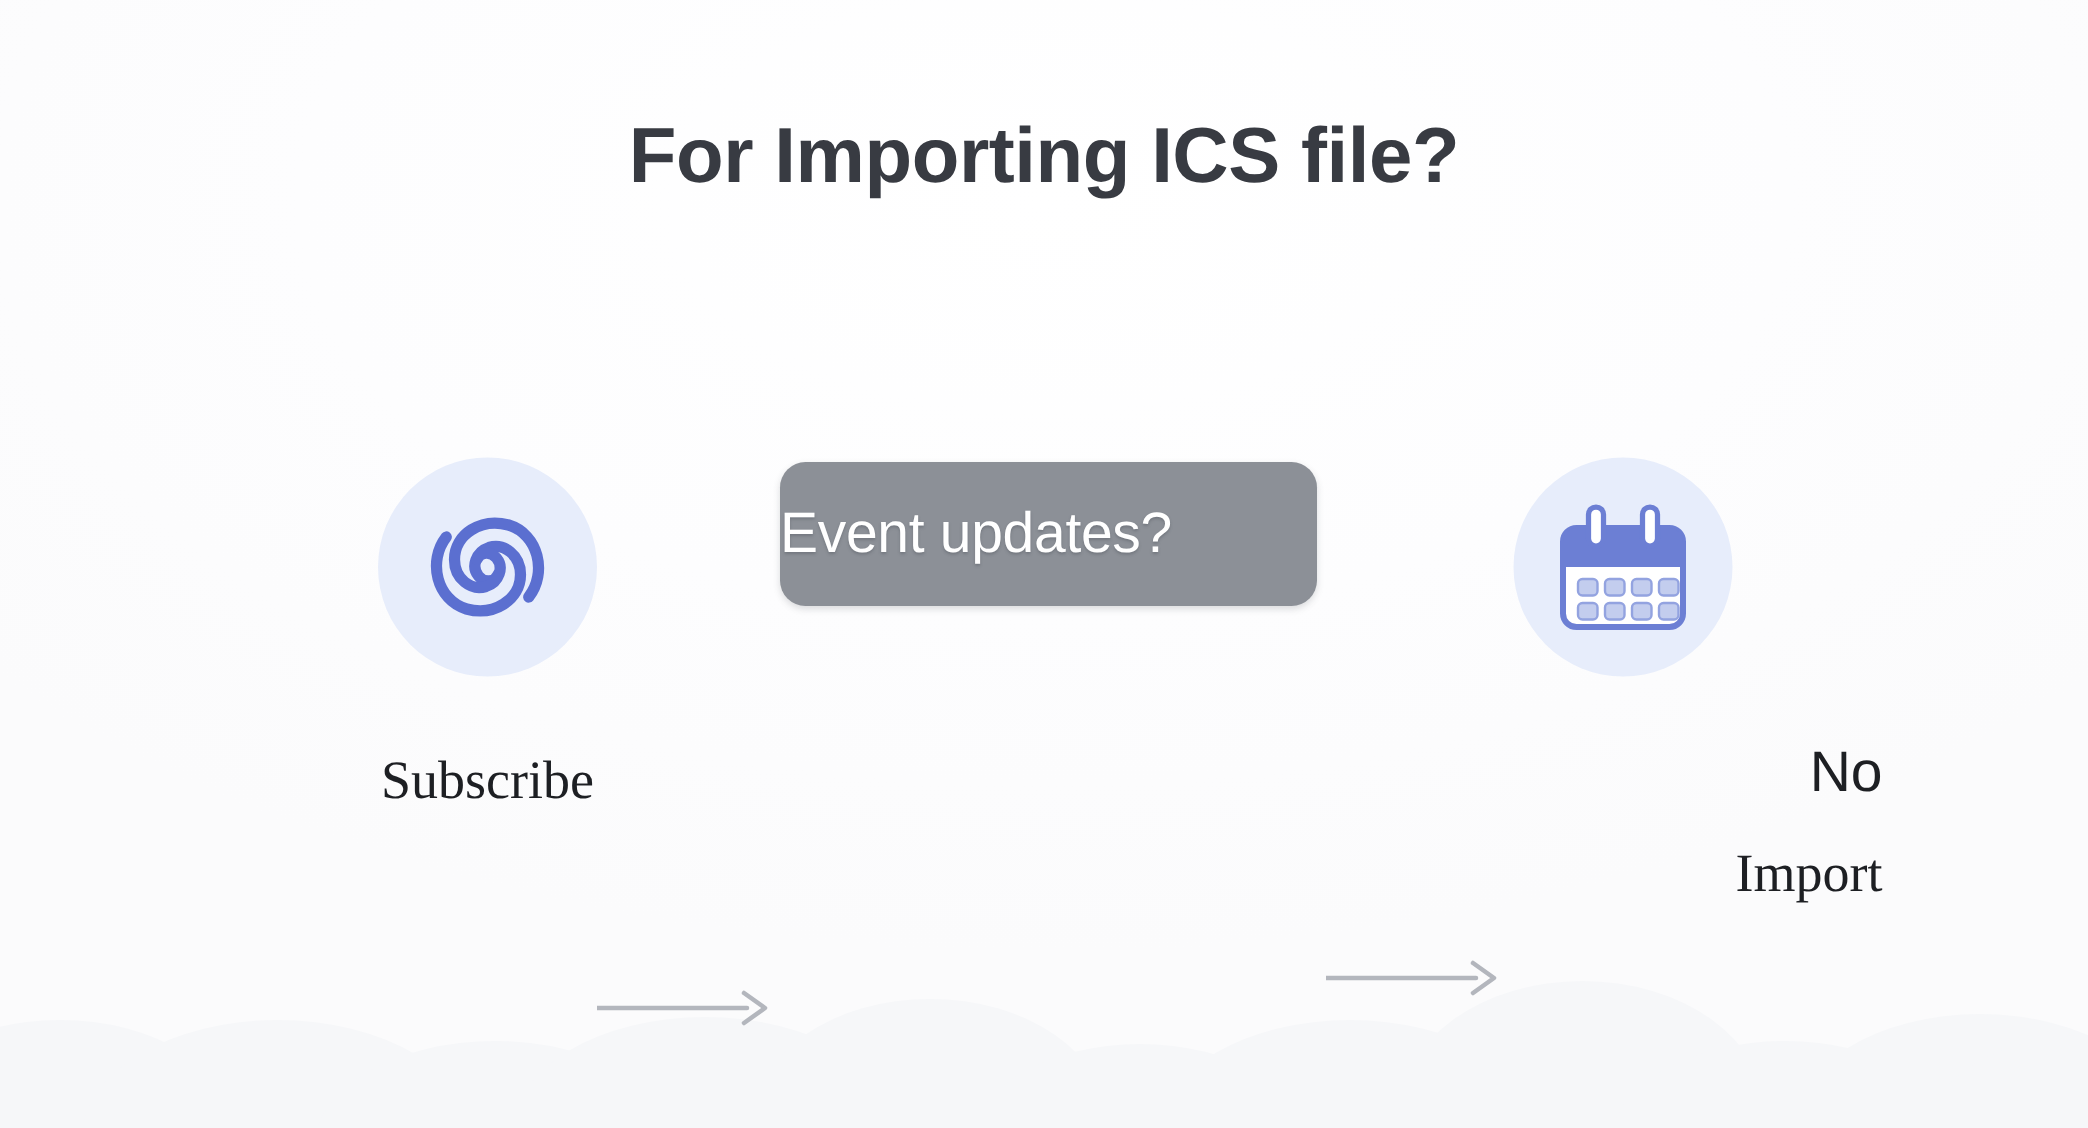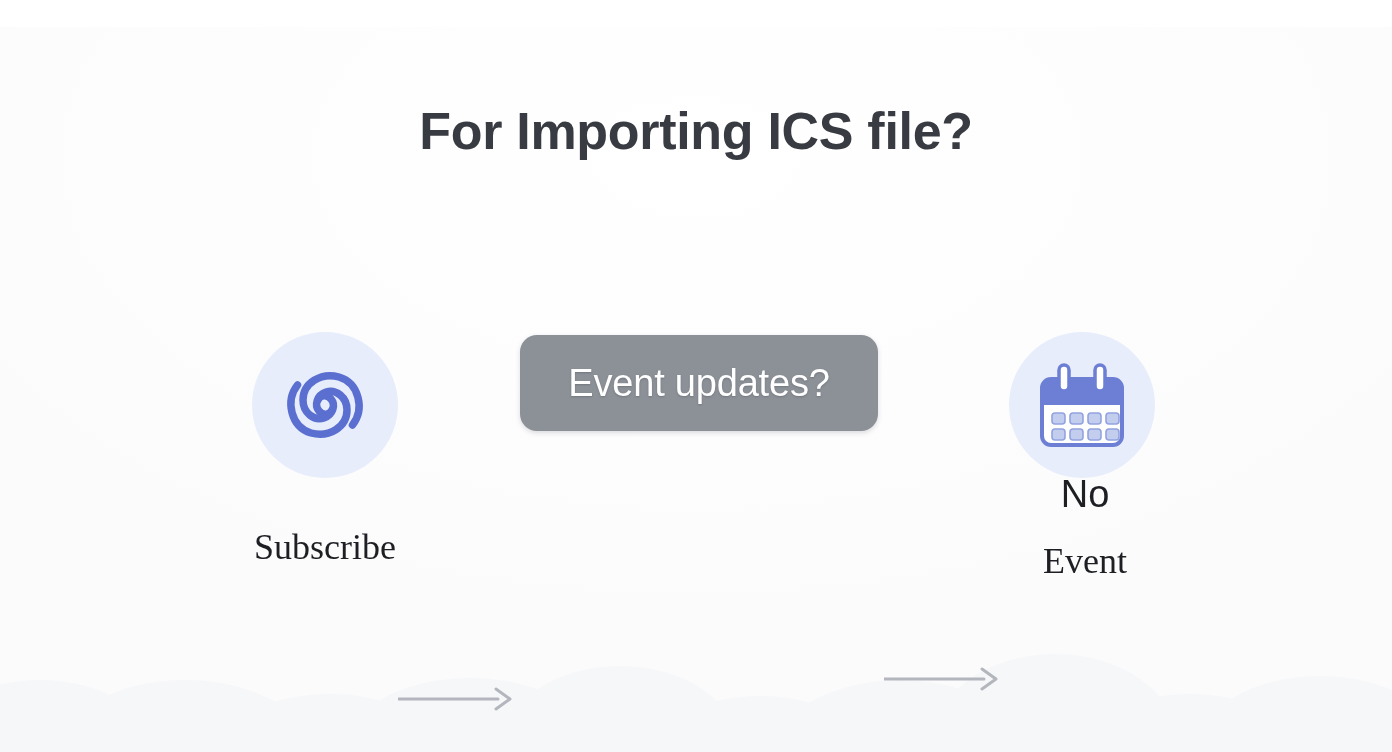--- a/index.html
+++ b/index.html
@@ -13,21 +13,20 @@
     font-family: "Liberation Sans", sans-serif;
     overflow: hidden;
     position: relative;
   }
 
   .slide {
     position: absolute;
     inset: 0;
     background:
       radial-gradient(ellipse 900px 500px at 50% 18%, #ffffff 0%, #fdfdfe 55%, #fbfbfc 100%);
-    margin-top: 27px;
   }
 
   
   .clouds {
     position: absolute;
     left: 0;
     bottom: 0;
     width: 1392px;
     height: 130px;
     pointer-events: none;
@@ -85,21 +84,21 @@
     position: absolute;
     left: 520px;
     top: 308px;
     width: 358px;
     height: 96px;
     border-radius: 17px;
     background: #8c9097;
     box-shadow: 0 2px 5px rgba(60,64,72,0.18);
     display: flex;
     align-items: center;
-    justify-content: center;
+    justify-content: flex-start;
   }
   .pill-label {
     color: #ffffff;
     font-size: 38px;
     font-weight: 500;
     letter-spacing: -0.2px;
     white-space: nowrap;
     text-shadow: 0 1px 2px rgba(70,74,82,0.35);
   }
 
@@ -120,21 +119,21 @@
   }
   .caption .action {
     margin-top: 30px;
     font-size: 36px;
     font-weight: 400;
     color: #1d1f23;
     line-height: 1;
     font-family: Liberation Serif, serif;
   }
   .cap-decision-wrap { position: absolute; top: 472px; }
-  .cap-action-wrap   { position: absolute; top: 448px; }
+  .cap-action-wrap   { position: absolute; top: 496px; text-align: right; }
 </style>
 </head>
 <body>
 
 <div class="slide">
 
   <svg class="clouds" viewBox="0 0 1392 130" preserveAspectRatio="none">
     <g fill="#f6f7f9">
       <ellipse cx="40" cy="130" rx="115" ry="72"></ellipse>
       <ellipse cx="185" cy="136" rx="130" ry="78"></ellipse>
@@ -210,16 +209,16 @@
   <div class="pill">
     <span class="pill-label">Event updates?</span>
   </div>
 
   <div class="caption left cap-decision-wrap">
     <div class="action">Subscribe</div>
   </div>
 
   <div class="caption right cap-action-wrap">
     <div class="decision">No</div>
-    <div class="action">Event</div>
+    <div class="action">Import</div>
   </div>
 
 </div>
 
 </body></html>

